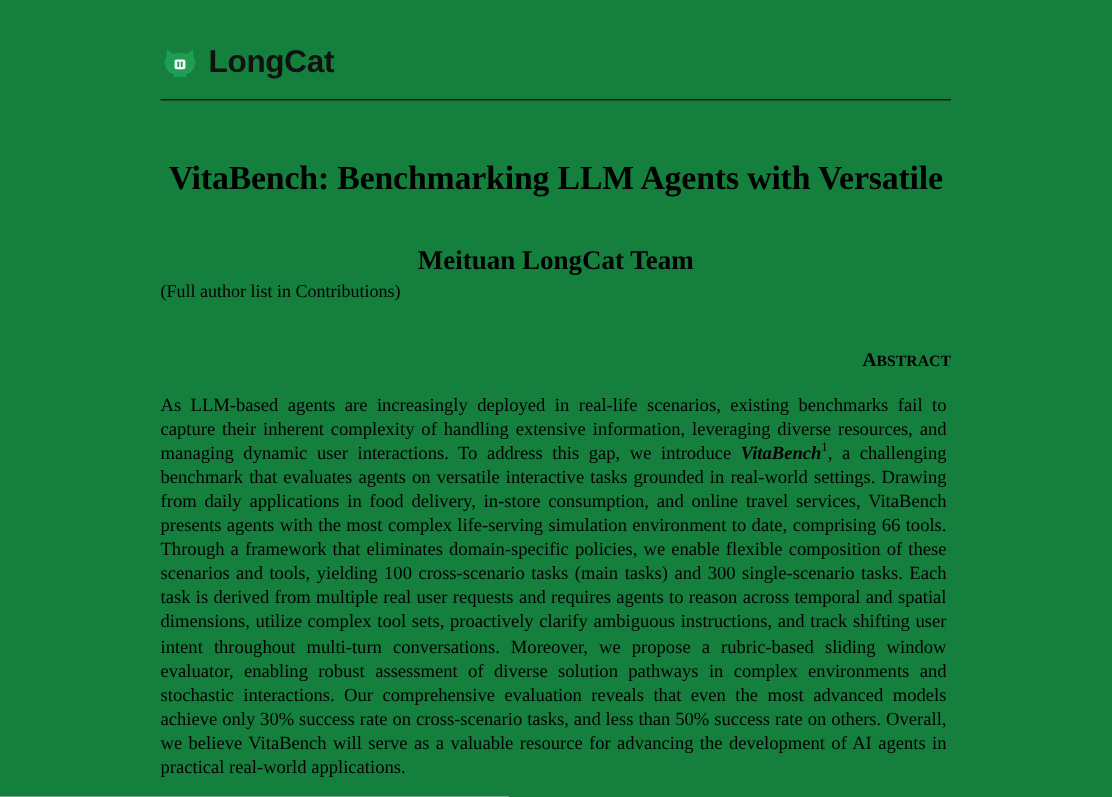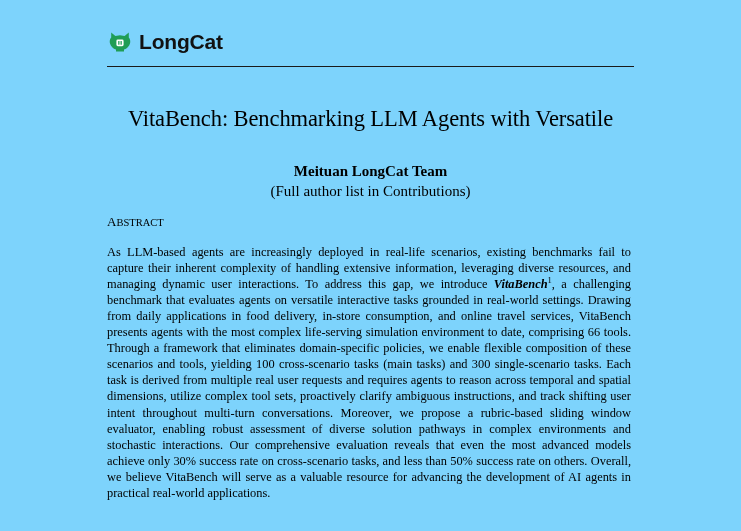--- a/index.html
+++ b/index.html
@@ -11,21 +11,21 @@
     width: 741px;
     height: 531px;
     overflow: hidden;
     font-family: "Liberation Serif", serif;
     color: #000000;
   }
   .page {
     position: relative;
     width: 741px;
     height: 531px;
-    background: #7dd3fc;
+    background: #15803d;
   }
   .content {
     position: absolute;
     left: 107px;
     top: 0;
     width: 527px;
   }
 
   
   .logo-row {
@@ -53,45 +53,45 @@
     margin-top: 12px;
     border-top: 1.2px solid #1a1a1a;
     width: 527px;
   }
 
   
   .title {
     margin-top: 37px;
     text-align: center;
     font-size: 22.5px;
-    font-weight: normal;
+    font-weight: bold;
     line-height: 1.33;
     letter-spacing: -0.1px;
   }
 
   
   .authors {
     margin-top: 29px;
     text-align: center;
-    font-size: 15px;
+    font-size: 18px;
     font-weight: bold;
   }
   .authors-sub {
     margin-top: 3px;
-    text-align: center;
-    font-size: 15px;
+    text-align: left;
+    font-size: 12px;
     font-weight: normal;
   }
 
   
   .abstract-heading {
-    margin-top: 14px;
-    text-align: left;
+    margin-top: 30px;
+    text-align: right;
     font-size: 13px;
-    font-weight: normal;
+    font-weight: bold;
   }
   .abstract-heading .sc {
     font-size: 10.5px;
   }
   .abstract-body {
     margin-top: 14px;
     font-size: 12.4px;
     line-height: 1.295;
     text-align: justify;
     text-justify: inter-word;

